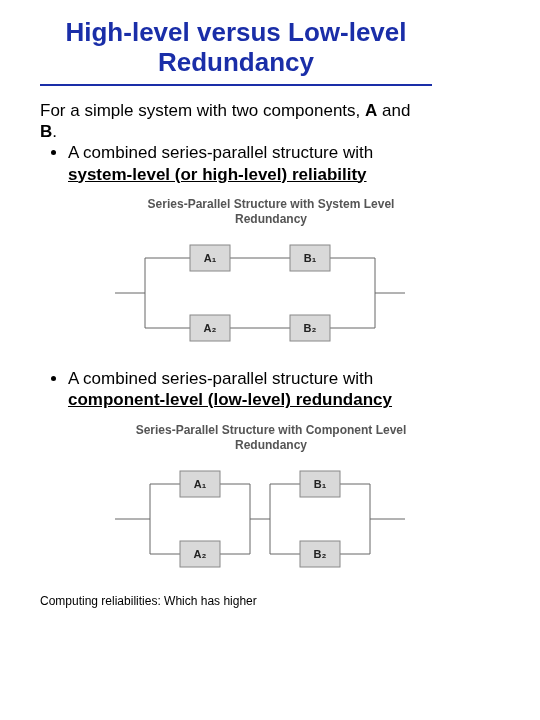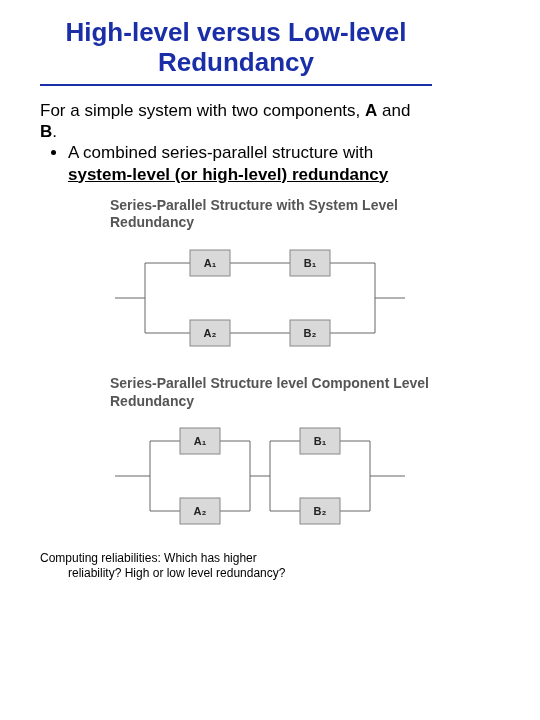--- a/index.html
+++ b/index.html
@@ -42,22 +42,23 @@
   }
   .bullets li {
     margin-bottom: 6px;
   }
   .bold { font-weight: bold; }
   .ul { text-decoration: underline; }
   .diagram-wrap {
     margin: 12px 0 10px 70px;
   }
   .diagram-title {
-    font-size: 14px;
+    font-size: 12px;
     color: #555;
+    text-align: center;
     margin-bottom: 6px;
     font-weight: bold;
   }
   .footer {
     font-size: 12px;
     margin-top: 8px;
     margin-left: 0px;
   }
   .footer-line2 { margin-left: 28px; }
   
@@ -83,21 +84,21 @@
   <div class="title">High-level versus Low-level Redundancy</div>
 
   <div class="body">
 
     <div class="intro">
       <span>For a simple system with two components, </span><span class="bold">A</span><span> and </span><span class="bold">B</span><span>.</span>
     </div>
 
     <ul class="bullets">
       <li>
-        <span>A combined series-parallel structure with </span><span class="bold ul">system-level (or high-level) redundancy</span>
+        <span>A combined series-parallel structure with </span><span class="bold ul">system-level (or high-level) reliability</span>
       </li>
     </ul>
 
     <div class="diagram-wrap">
       <div class="diagram-title">Series-Parallel Structure with System Level Redundancy</div>
       <svg width="300" height="120">
 
         <path class="wire" d="M 5 60 L 35 60"></path>
         <path class="wire" d="M 35 25 L 35 95"></path>
         <path class="wire" d="M 265 25 L 265 95"></path>
@@ -115,23 +116,28 @@
         <text class="nlabel" x="100" y="26">A₁</text>
         <rect class="nbox" x="180" y="12" width="40" height="26"></rect>
         <text class="nlabel" x="200" y="26">B₁</text>
         <rect class="nbox" x="80" y="82" width="40" height="26"></rect>
         <text class="nlabel" x="100" y="96">A₂</text>
         <rect class="nbox" x="180" y="82" width="40" height="26"></rect>
         <text class="nlabel" x="200" y="96">B₂</text>
       </svg>
     </div>
 
+    <ul class="bullets">
+      <li>
+        <span>A combined series-parallel structure with </span><span class="bold ul">component-level (low-level) redundancy</span>
+      </li>
+    </ul>
 
     <div class="diagram-wrap">
-      <div class="diagram-title">Series-Parallel Structure level Component Level Redundancy</div>
+      <div class="diagram-title">Series-Parallel Structure with Component Level Redundancy</div>
       <svg width="300" height="120">
 
         <path class="wire" d="M 5 60 L 40 60"></path>
 
         <path class="wire" d="M 40 25 L 40 95"></path>
         <path class="wire" d="M 40 25 L 70 25"></path>
         <path class="wire" d="M 40 95 L 70 95"></path>
         <path class="wire" d="M 110 25 L 140 25"></path>
         <path class="wire" d="M 110 95 L 140 95"></path>
         <path class="wire" d="M 140 25 L 140 95"></path>
@@ -153,17 +159,16 @@
         <text class="nlabel" x="210" y="26">B₁</text>
         <rect class="nbox" x="70" y="82" width="40" height="26"></rect>
         <text class="nlabel" x="90" y="96">A₂</text>
         <rect class="nbox" x="190" y="82" width="40" height="26"></rect>
         <text class="nlabel" x="210" y="96">B₂</text>
       </svg>
     </div>
 
     <div class="footer">
       <div>Computing reliabilities: Which has higher</div>
-      <div class="footer-line2">reliability? High or low level redundancy?</div>
     </div>
 
   </div>
 </div>
 
 </body></html>

